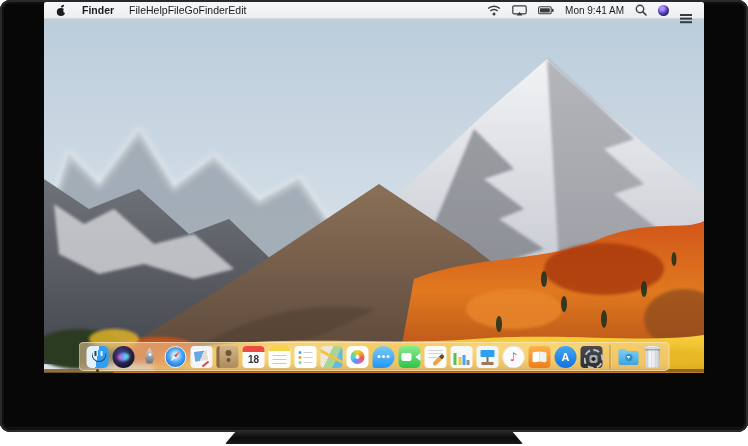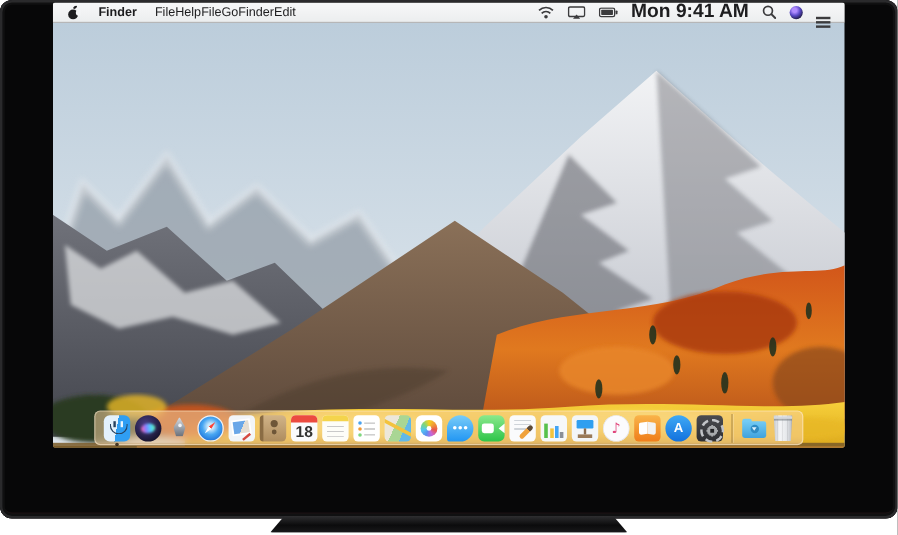--- a/index.html
+++ b/index.html
@@ -24,21 +24,21 @@
              background:linear-gradient(#f7f8f9,#eceeef);
              display:flex; align-items:center; padding:0 12px;
              font-size:10.5px; color:#1d1d1f; z-index:5;
              border-bottom:1px solid rgba(0,0,0,0.12); }
   .menu-left { display:flex; align-items:center; gap:15px; }
   .apple { display:flex; align-items:center; }
   .menu-item { cursor:default; white-space:nowrap; }
   .menu-app { font-weight:700; }
   .menu-right { margin-left:auto; display:flex; align-items:center; gap:11px; }
   .mb-icon { display:inline-flex; align-items:center; justify-content:center; }
-  .clock { white-space:nowrap; font-size:16px; color:#1d1d1f;font-weight:bold; }
+  .clock { white-space:nowrap; font-size:10px; color:#1d1d1f; }
   .siri-mb { width:11px; height:11px; border-radius:50%;
              background:radial-gradient(circle at 38% 32%, #b18cff 0 18%, #5a49c8 45%, #1b1838 80%); }
   .nc-lines { width:12px; height:1.4px; background:#3b3b3d; margin-top:-7px;
               box-shadow:0 3.6px 0 #3b3b3d, 0 7.2px 0 #3b3b3d; }
 
   
   .wallpaper { position:absolute; left:0; top:17px; width:660px; height:398px; }
   .wallpaper svg { display:block; width:100%; height:100%; }
 
   
@@ -88,21 +88,21 @@
   
   .di-contacts { border-radius:4px; background:linear-gradient(#d2b488,#ad8c5e); }
   .di-contacts::before { content:""; position:absolute; left:0; top:0; width:3px; height:100%;
                          background:#8a6c44; border-radius:4px 0 0 4px; }
   .di-contacts::after { content:""; position:absolute; left:9px; top:4px; width:6px; height:6px;
                         border-radius:50%; background:#6e5638; box-shadow:0 7px 0 -1px #6e5638; }
   
   .di-calendar { border-radius:4px; background:#fbfbfd; }
   .di-calendar::before { content:""; position:absolute; left:0; top:0; width:100%; height:6px;
                          background:#ec4b40; border-radius:4px 4px 0 0; }
-  .di-calendar .t { padding-top:5px; font-size:13px; font-weight:700; color:#333; }
+  .di-calendar .t { padding-top:5px; font-size:10px; font-weight:700; color:#333; }
   
   .di-notes { border-radius:4px; background:#fdfdf8; }
   .di-notes::before { content:""; position:absolute; left:0; top:0; width:100%; height:5px;
                       background:#f4d44c; border-radius:4px 4px 0 0; }
   .di-notes::after { content:""; position:absolute; left:4px; top:9px; width:14px; height:9px;
                      background:repeating-linear-gradient(to bottom,#c9c9c9 0 1px, transparent 1px 4px); }
   
   .di-reminders { border-radius:4px; background:#ffffff; }
   .di-reminders::after { content:""; position:absolute; left:4px; top:5px; width:3px; height:3px;
                          border-radius:50%; background:#4aa3f0;

